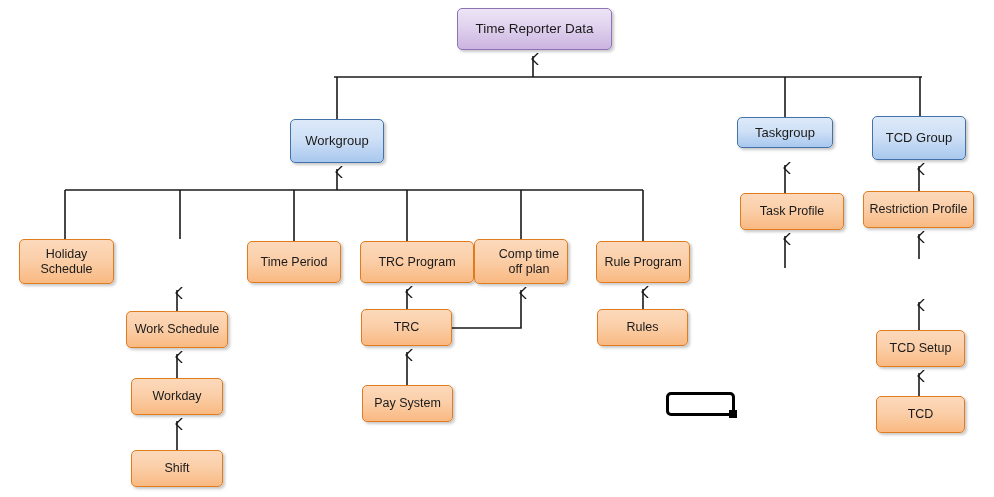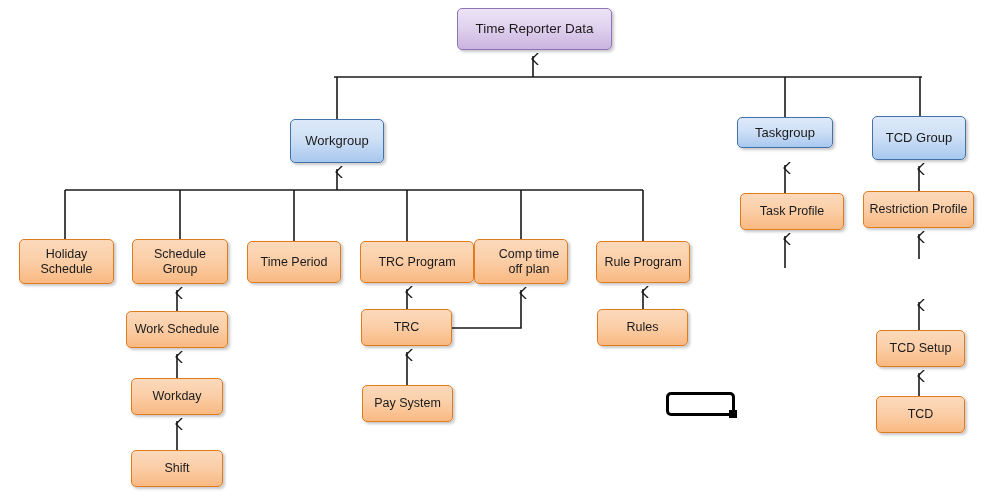--- a/index.html
+++ b/index.html
@@ -160,23 +160,20 @@
   </div>
 
   <div class="node blue" style="left:872px;top:116px;width:94px;height:44px;">
     <span class="label">TCD Group</span>
   </div>
 
   <div class="node orange" style="left:19px;top:239px;width:95px;height:45px;">
     <span class="label">Holiday Schedule</span>
   </div>
 
-  <div class="node orange" style="left:132px;top:239px;width:96px;height:45px;">
-    <span class="label">Schedule Group</span>
-  </div>
 
   <div class="node orange" style="left:247px;top:241px;width:94px;height:42px;">
     <span class="label">Time Period</span>
   </div>
 
   <div class="node orange" style="left:360px;top:241px;width:114px;height:42px;">
     <span class="label">TRC Program</span>
   </div>
 
   <div class="node orange" style="left:474px;top:239px;width:94px;height:45px;padding-left:16px;">

